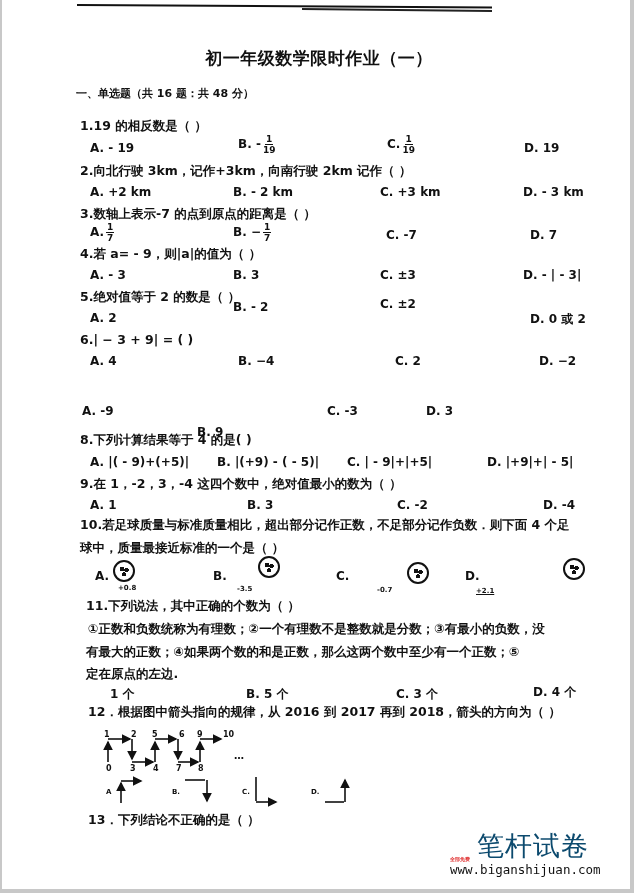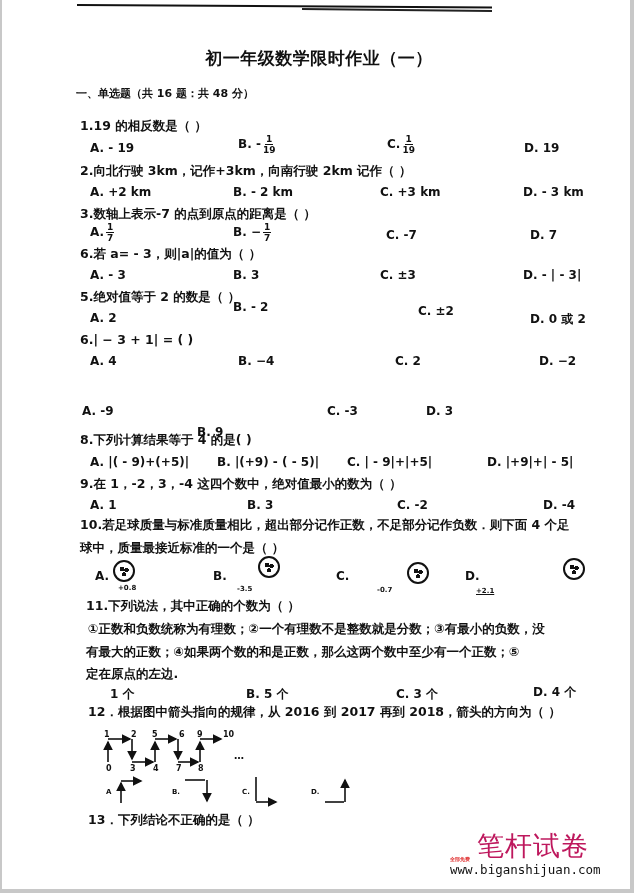--- a/index.html
+++ b/index.html
@@ -34,21 +34,21 @@
       border: 2px solid #111; vertical-align: middle; position: relative; background: #fff;
       box-sizing: border-box;
     }
     .ball::before {
       content: ""; position: absolute; left: 4px; top: 4px; width: 10px; height: 10px;
       background: radial-gradient(circle at 30% 30%, #111 22%, transparent 24%),
                   radial-gradient(circle at 75% 40%, #111 22%, transparent 24%),
                   radial-gradient(circle at 50% 85%, #111 22%, transparent 24%);
     }
     .ball-label { position: absolute; font-size: 7px; font-weight: bold; }
-    .watermark-cn { left: 475px; top: 828px; font-size: 27px; color: #be185d; font-family: "DejaVu Serif", serif; letter-spacing: 1px; }
+    .watermark-cn { left: 475px; top: 828px; font-size: 27px; color: #0c4a6e; font-family: "DejaVu Serif", serif; letter-spacing: 1px; }
     .watermark-url { left: 448px; top: 862px; font-size: 12.5px; font-family: "DejaVu Sans Mono", "Liberation Mono", monospace; color: #111; }
     .watermark-free { left: 448px; top: 856px; font-size: 5px; color: #e03030; font-weight: bold; }
     svg { position: absolute; overflow: visible; }
   </style>
 </head>
 <body>
 
 <div class="page">
   <div class="topline"></div>
   <div class="topline2"></div>
@@ -91,35 +91,35 @@
   <div class="abs opt" style="left:231px; top:222px;">
     <span>B. −</span><span class="frac">
         <span class="num">1</span>
         <span>7</span>
       </span>
   </div>
   <div class="abs opt" style="left:384px; top:228px;">C. -7</div>
   <div class="abs opt" style="left:528px; top:228px;">D. 7</div>
 
   
-  <div class="abs q" style="top:246px;">6.若 a= - 3，则|a|的值为（      ）</div>
+  <div class="abs q" style="top:246px;">4.若 a= - 9，则|a|的值为（      ）</div>
   <div class="abs opt" style="left:88px; top:268px;">A.  - 3</div>
   <div class="abs opt" style="left:231px; top:268px;">B. 3</div>
   <div class="abs opt" style="left:378px; top:268px;">C. ±3</div>
   <div class="abs opt" style="left:521px; top:268px;">D.  - | - 3|</div>
 
   
   <div class="abs q" style="top:289px;">5.绝对值等于 2 的数是（      ）</div>
   <div class="abs opt" style="left:88px; top:311px;">A. 2</div>
   <div class="abs opt" style="left:231px; top:300px;">B.  - 2</div>
-  <div class="abs opt" style="left:378px; top:304px;margin-left:38px;">C. ±2</div>
+  <div class="abs opt" style="left:378px; top:297px;">C. ±2</div>
   <div class="abs opt" style="left:528px; top:311px;">D. 0 或 2</div>
 
   
-  <div class="abs q" style="top:332px;">6.| − 3 + 1| = (    )</div>
+  <div class="abs q" style="top:332px;">6.| − 3 + 9| = (    )</div>
   <div class="abs opt" style="left:88px; top:354px;">A. 4</div>
   <div class="abs opt" style="left:236px; top:354px;">B. −4</div>
   <div class="abs opt" style="left:393px; top:354px;">C. 2</div>
   <div class="abs opt" style="left:537px; top:354px;">D. −2</div>
 
   
   <div class="abs opt" style="left:80px; top:404px;">A.  -9</div>
   <div class="abs opt" style="left:195px; top:425px;">B.  9</div>
   <div class="abs opt" style="left:325px; top:404px;">C.  -3</div>
   <div class="abs opt" style="left:424px; top:404px;">D.  3</div>

